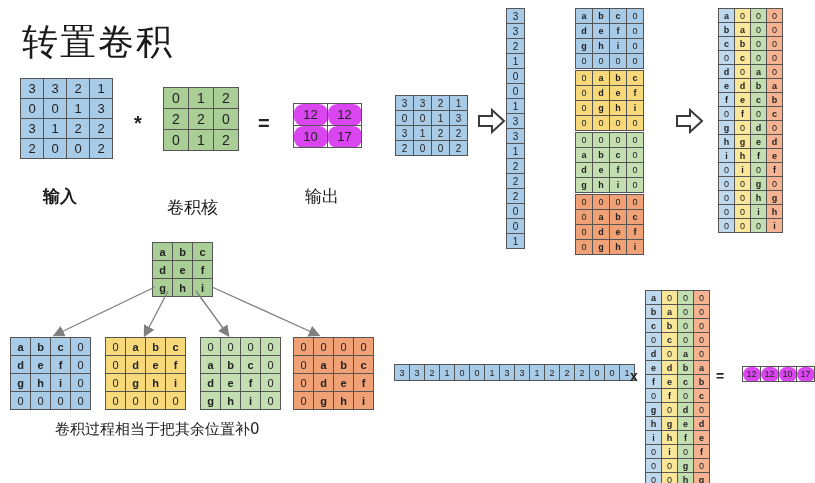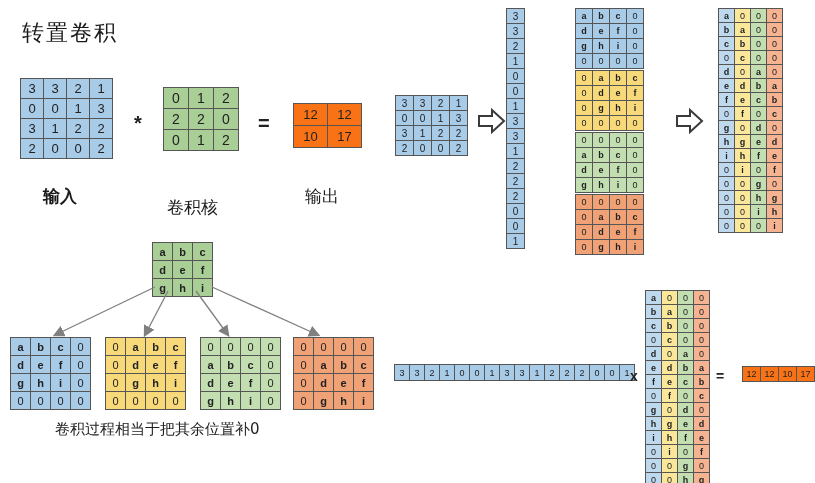--- a/index.html
+++ b/index.html
@@ -8,42 +8,42 @@
     background:#ffffff;
     font-family:"Liberation Sans","DejaVu Sans",sans-serif;
     position:relative;
     overflow:hidden;
   }
   .abs{position:absolute;}
 
   
   #title{
     left:22px;top:18px;
-    font-size:22px;
+    font-size:36px;
     color:#1a1a1a;
     font-family:"DejaVu Sans","Liberation Sans",sans-serif;
     letter-spacing:2px;
   }
 
   
   .grid{border-collapse:collapse;border:1.5px solid #4a4a4a;}
   .grid td{
     border:1px solid #555;
     text-align:center;
     vertical-align:middle;
     font-size:12px;
     color:#222;
     padding:0;
   }
 
   
   .c-blue   {background:#a8cbe8;}
   .c-green  {background:#a9cf97;}
   .c-yellow {background:#f7d97a;}
-  .c-gold   {background:#f97316;}
+  .c-gold   {background:#d946ef;border-radius:9px;}
   .c-orange {background:#f0a175;}
   .c-lgreen {background:#c3dfb2;}
   .c-lyellow{background:#fae79a;}
   .c-lorange{background:#f5b392;}
   .c-lblue  {background:#bed9ee;}
 
   .lt{color:#c0392b;font-weight:bold;}   
   .zr{color:#333;}                        
 
   

